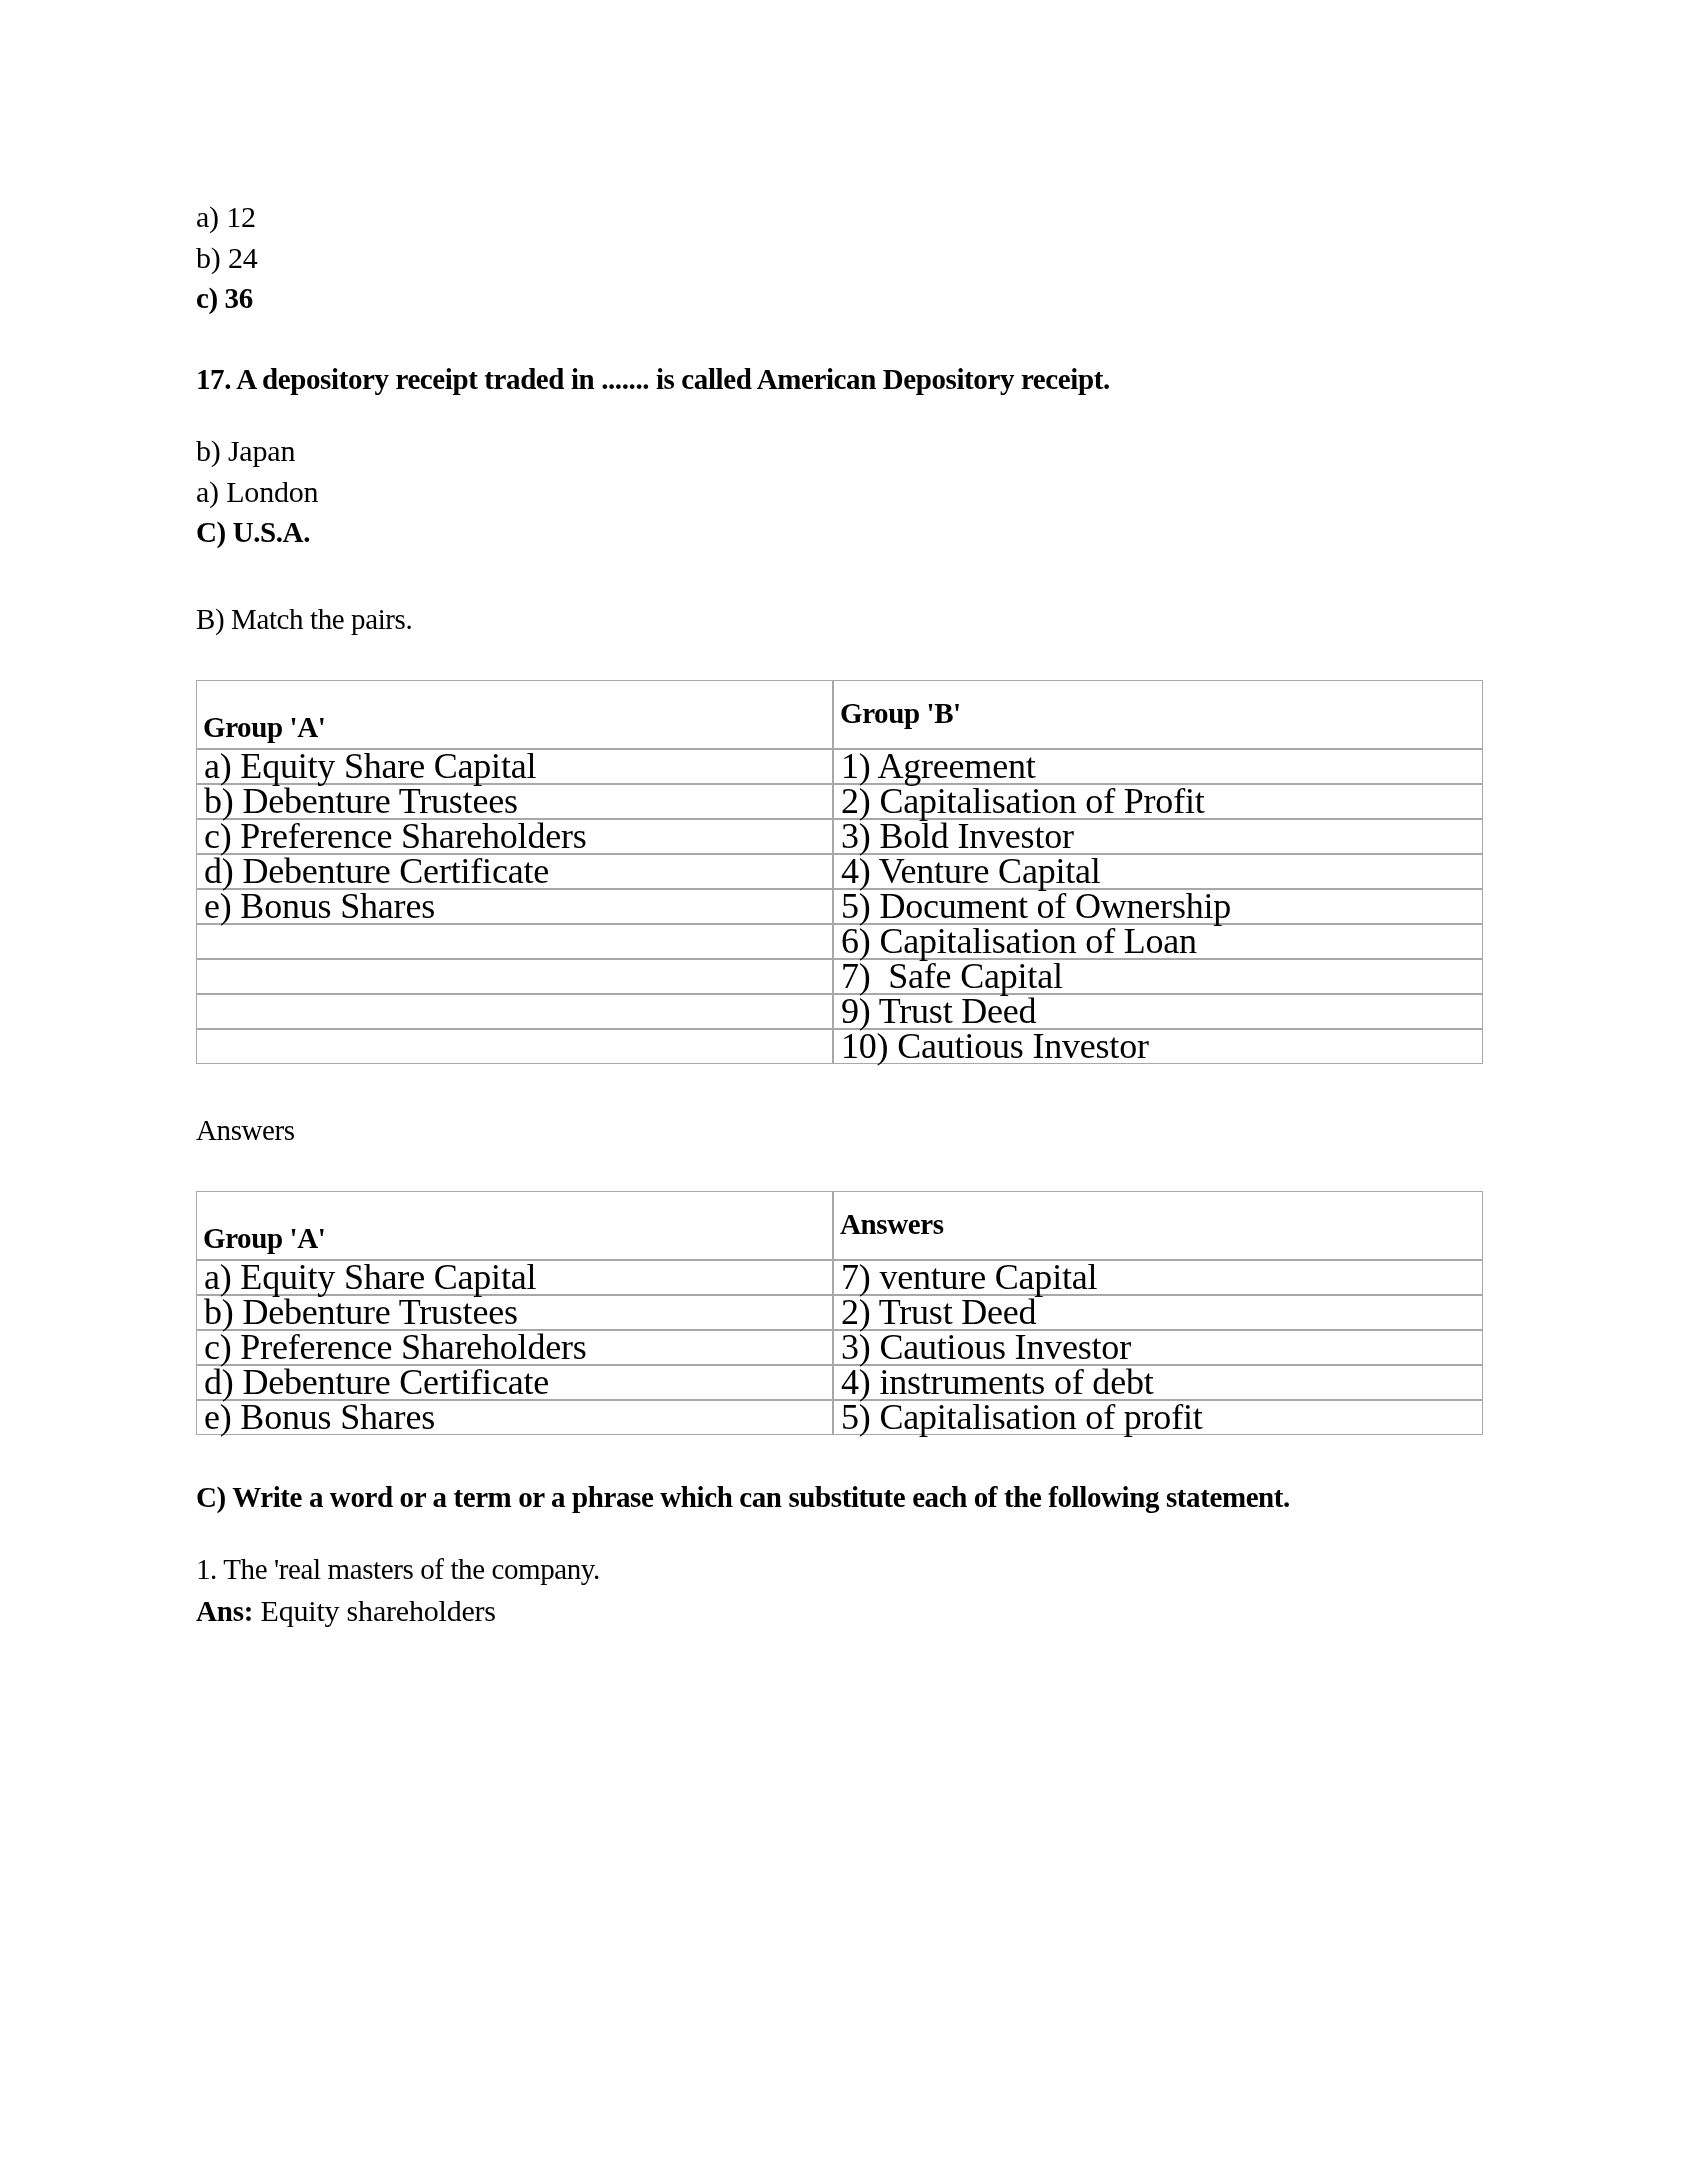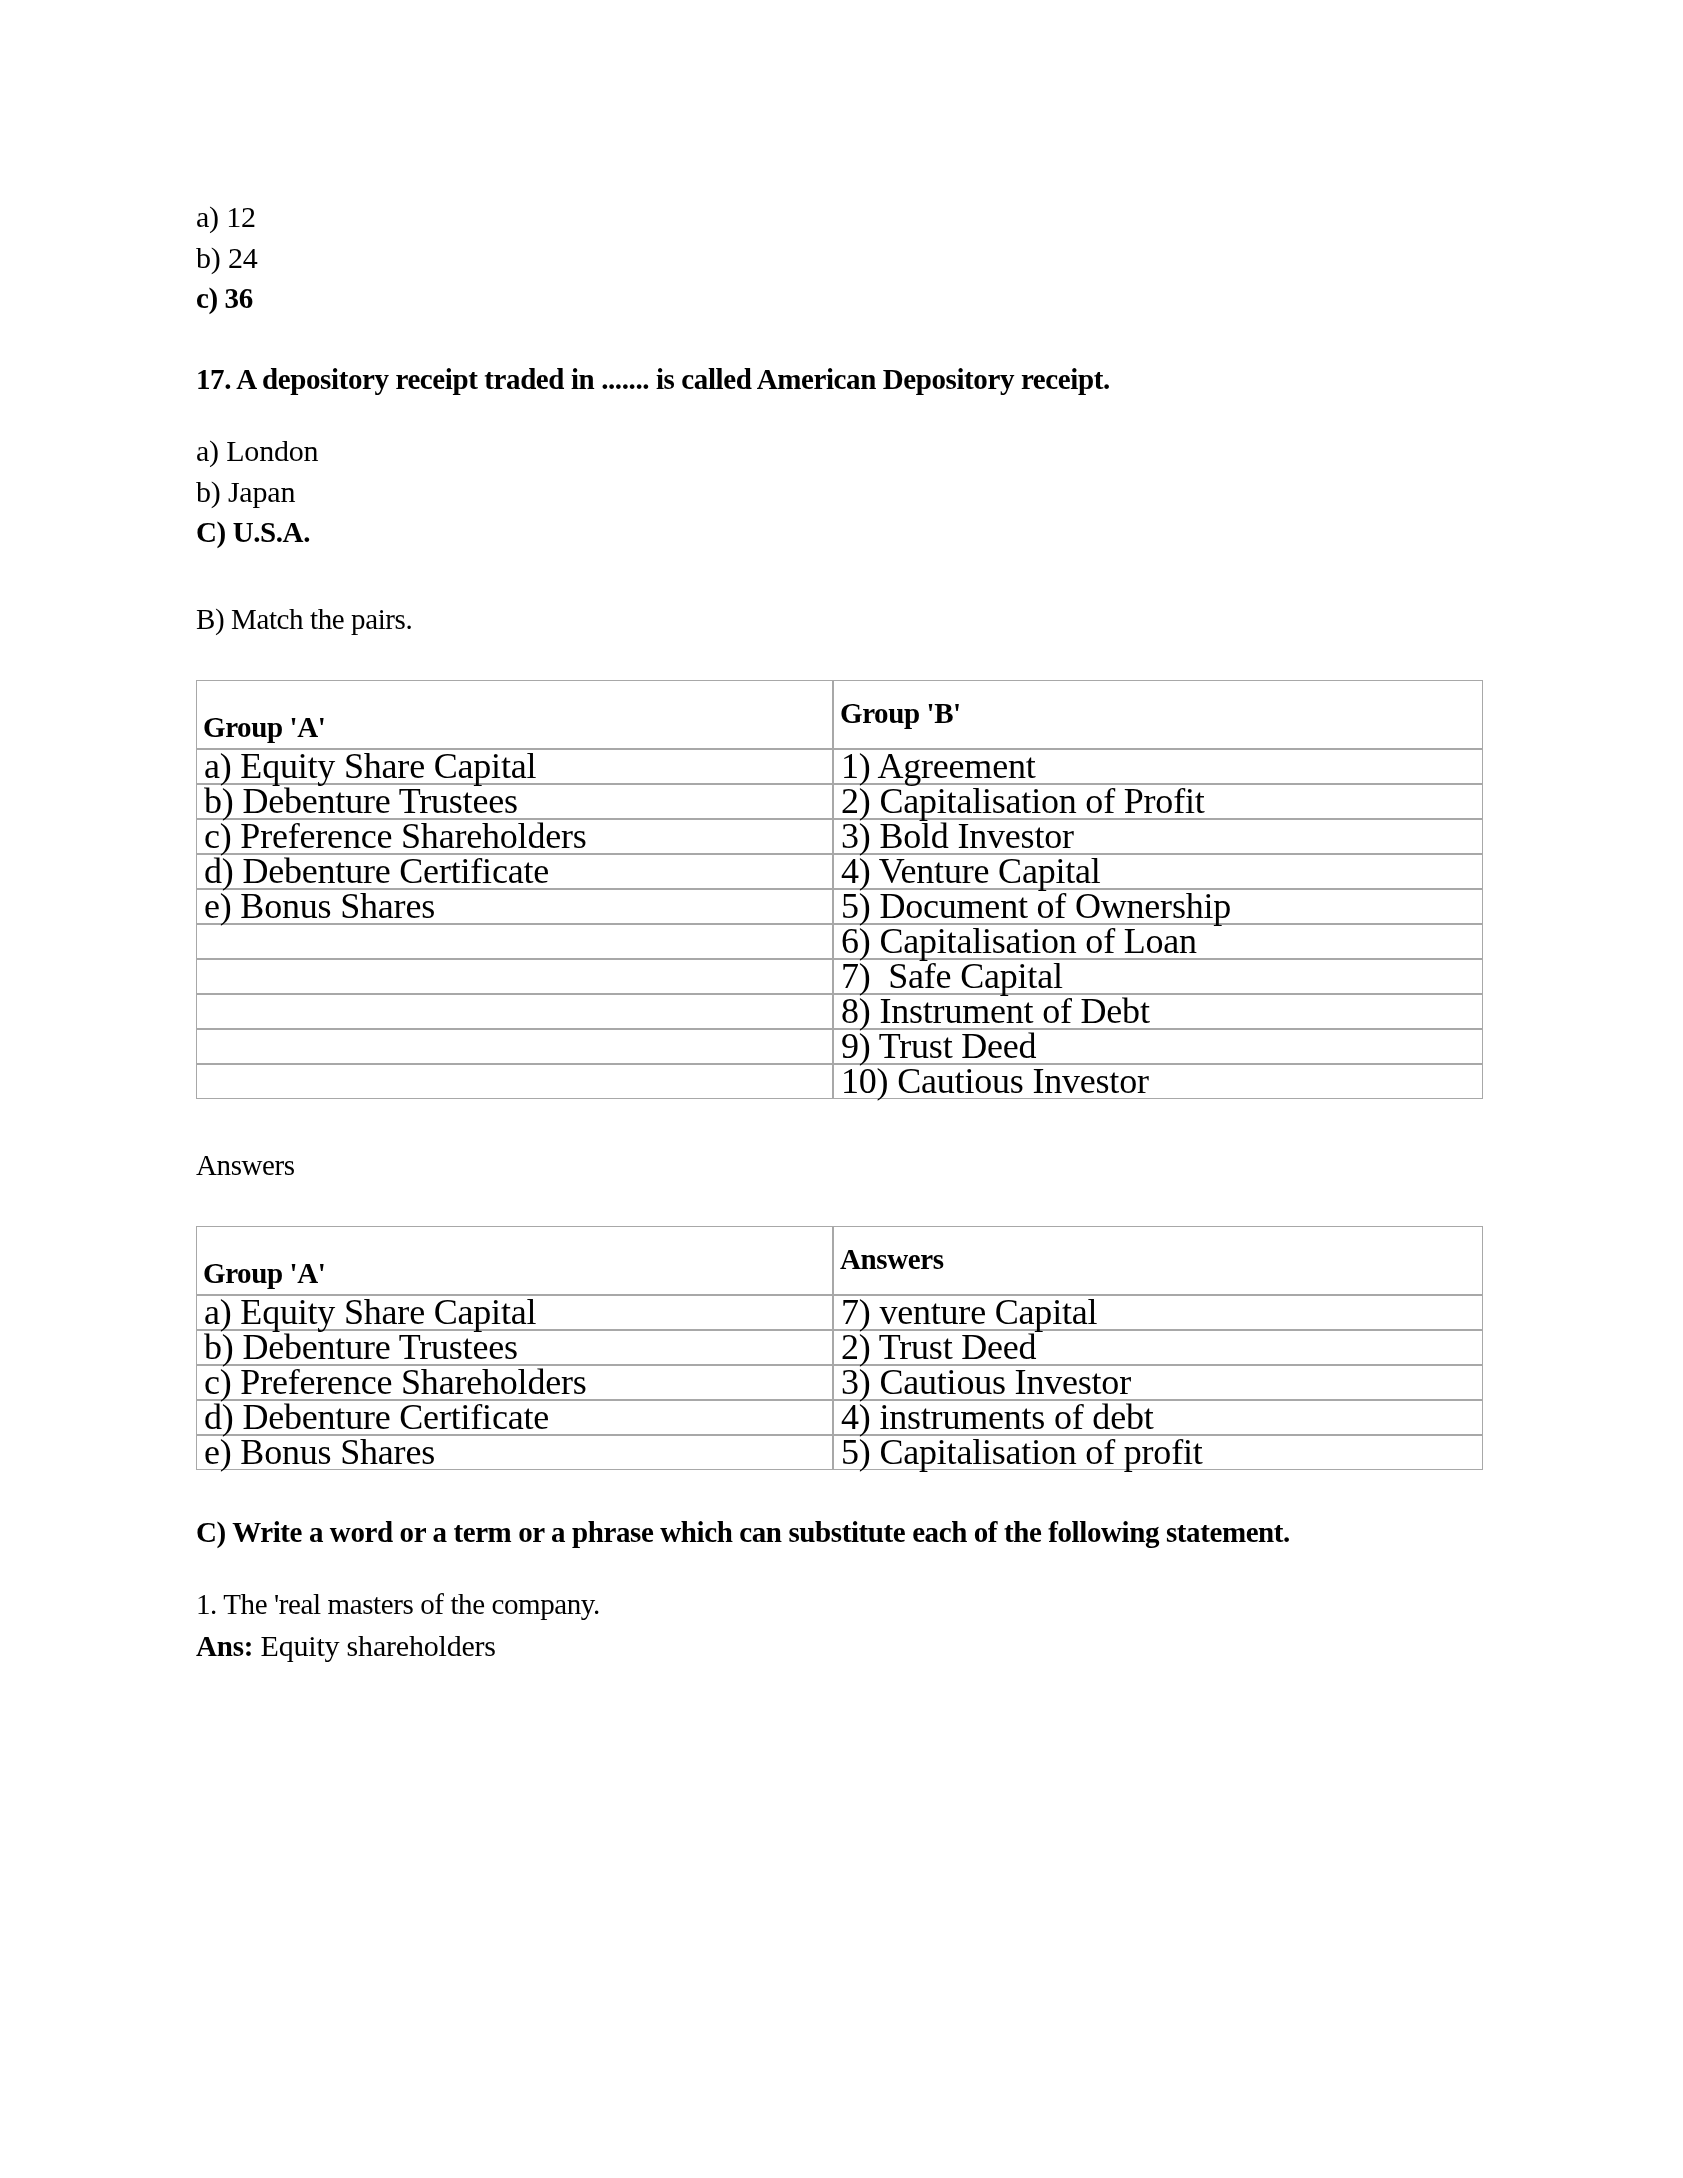--- a/index.html
+++ b/index.html
@@ -111,22 +111,22 @@
     <div class="opt">a) 12</div>
     <div class="opt">b) 24</div>
     <div class="opt-bold">c) 36</div>
   </div>
 
   <div class="gap-lg"></div>
 
   <div>
     <div class="q-stem">17. A depository receipt traded in ....... is called American Depository receipt.</div>
     <div class="gap-md"></div>
+    <div class="opt">b) Japan</div>
     <div class="opt">a) London</div>
-    <div class="opt">b) Japan</div>
     <div class="opt-bold">C) U.S.A.</div>
   </div>
 
   <div class="gap-xl"></div>
 
   <div class="heading">B) Match the pairs.</div>
 
   <div class="gap-lg"></div>
 
   <table class="mtable">
@@ -162,24 +162,20 @@
       <tr>
         <td class="blank"></td>
         <td>6) Capitalisation of Loan</td>
       </tr>
       <tr>
         <td class="blank"></td>
         <td>7)  Safe Capital</td>
       </tr>
       <tr>
         <td class="blank"></td>
-        <td>8) Instrument of Debt</td>
-      </tr>
-      <tr>
-        <td class="blank"></td>
         <td>9) Trust Deed</td>
       </tr>
       <tr>
         <td class="blank"></td>
         <td>10) Cautious Investor</td>
       </tr>
     </tbody>
   </table>
 
   <div class="gap-xl"></div>

